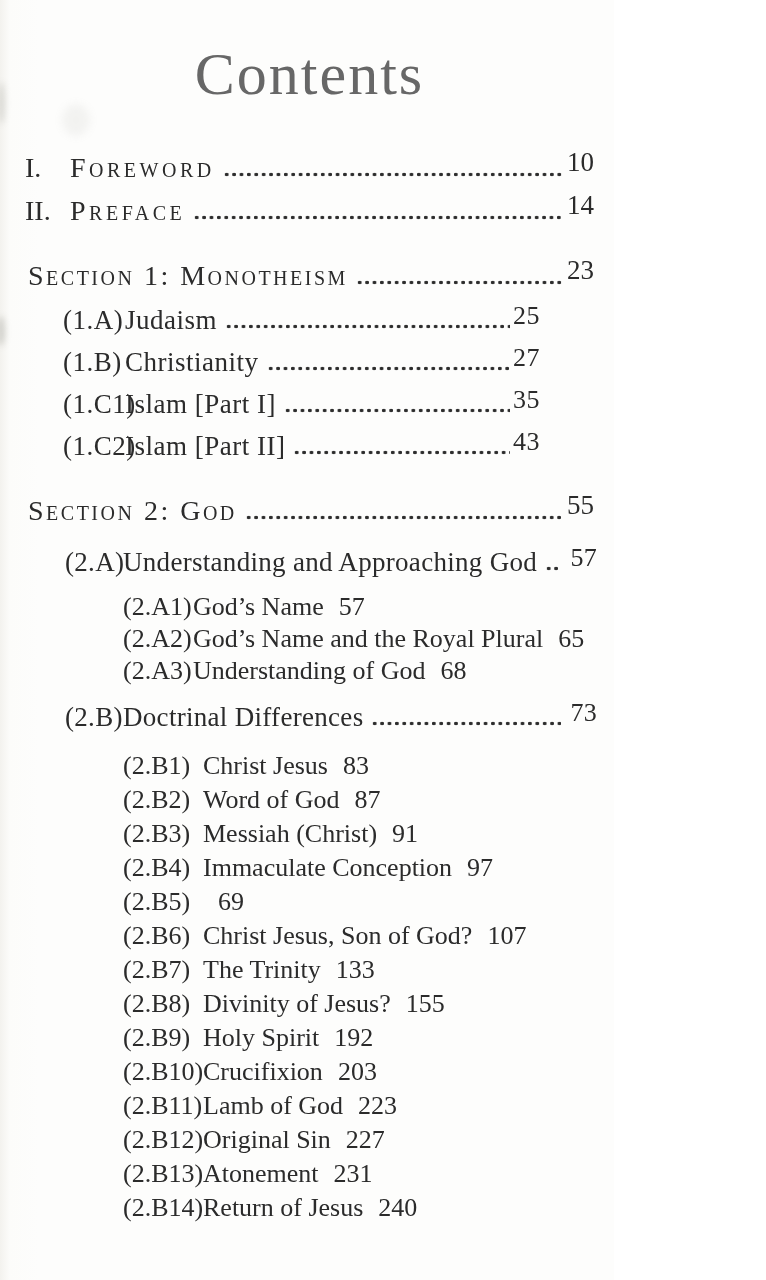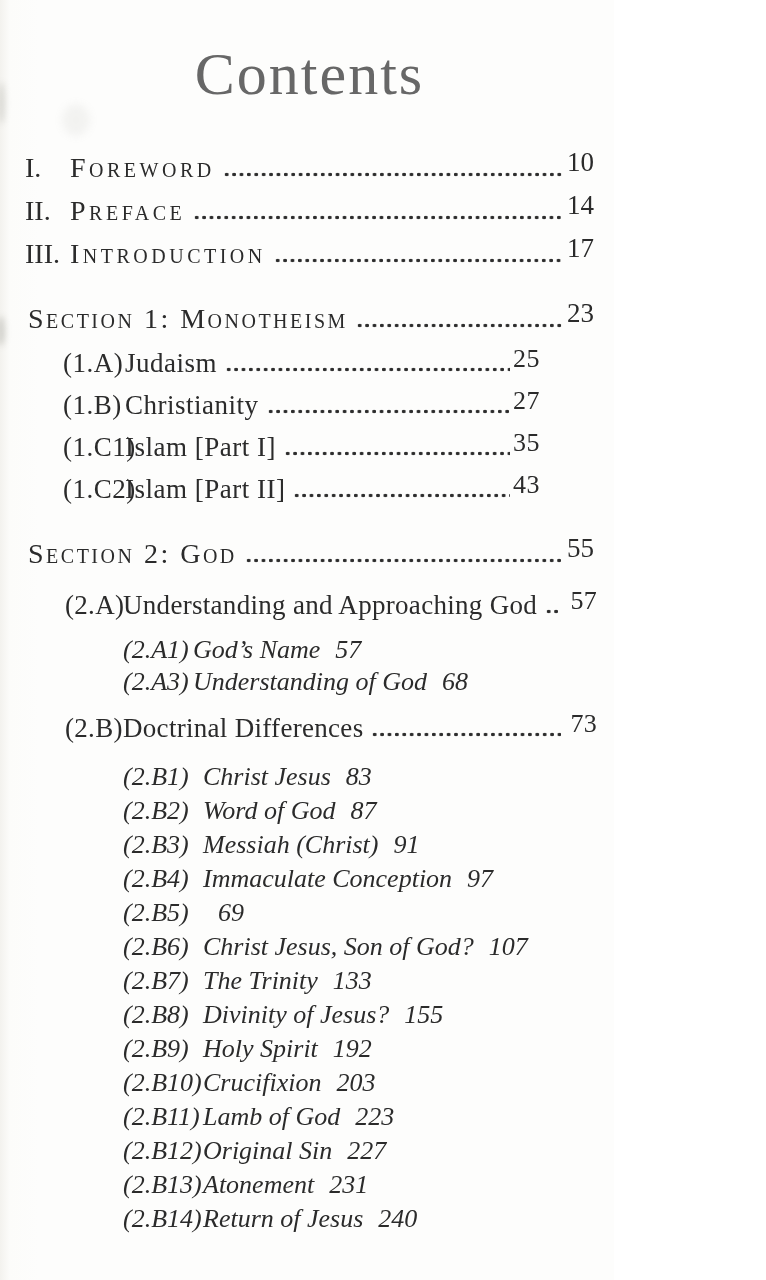--- a/index.html
+++ b/index.html
@@ -78,21 +78,21 @@
   .sub-id { flex: none; width: 58px; }
   .sub-title { white-space: nowrap; }
   .sub-row .num { font-size: 26px; top: -5px; margin-left: 6px; }
 
   
   .a-items { margin-top: 14px; }
   .b-items { margin-top: 18px; }
   .it-row {
     display: flex; align-items: baseline;
     margin-left: 98px; line-height: 30px;
-    font-style: italic; font-size: 26px;
+    font-size: 26px;
   }
   .a-items .it-row { margin-bottom: 2px; }
   .b-items .it-row { margin-bottom: 4px; }
   .it-id { flex: none; width: 70px; }
   .b-items .it-id { width: 80px; }
   .it-title { white-space: nowrap; }
   .it-num { margin-left: 15px; }
 </style>
 </head>
 <body>
@@ -110,26 +110,20 @@
       <span class="sc-text">Foreword</span>
       <span class="leader"></span>
       <span class="num">10</span>
     </div>
     <div class="row fm-row">
       <span class="numeral">II.</span>
       <span class="sc-text">Preface</span>
       <span class="leader"></span>
       <span class="num">14</span>
     </div>
-    <div class="row fm-row">
-      <span class="numeral">III.</span>
-      <span class="sc-text">Introduction</span>
-      <span class="leader"></span>
-      <span class="num">17</span>
-    </div>
   </div>
 
   <div class="row sec-row sec1">
     <span class="sc-text">Section 1: Monotheism</span>
     <span class="leader"></span>
     <span class="num">23</span>
   </div>
 
   <div class="s1-entries">
     <div class="row entry-row">
@@ -171,20 +165,25 @@
     <span class="num">57</span>
   </div>
 
   <div class="a-items">
     <div class="it-row">
       <span class="it-id">(2.A1)</span>
       <span class="it-title">God’s Name</span>
       <span class="it-num">57</span>
     </div>
     <div class="it-row">
+      <span class="it-id">(2.A2)</span>
+      <span class="it-title">God’s Name and the Royal Plural</span>
+      <span class="it-num">65</span>
+    </div>
+    <div class="it-row">
       <span class="it-id">(2.A3)</span>
       <span class="it-title">Understanding of God</span>
       <span class="it-num">68</span>
     </div>
   </div>
 
   <div class="row sub-row sub-row-b">
     <span class="sub-id">(2.B)</span>
     <span class="sub-title">Doctrinal Differences</span>
     <span class="leader"></span>

